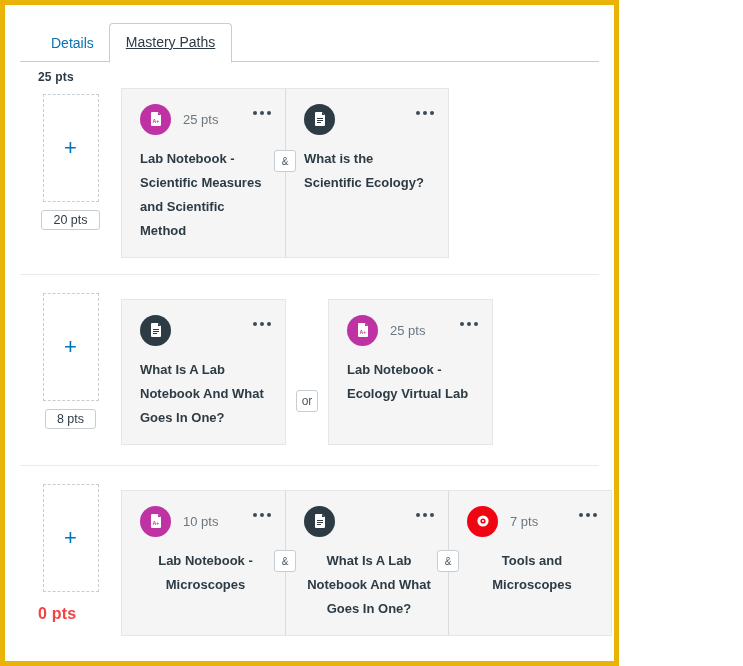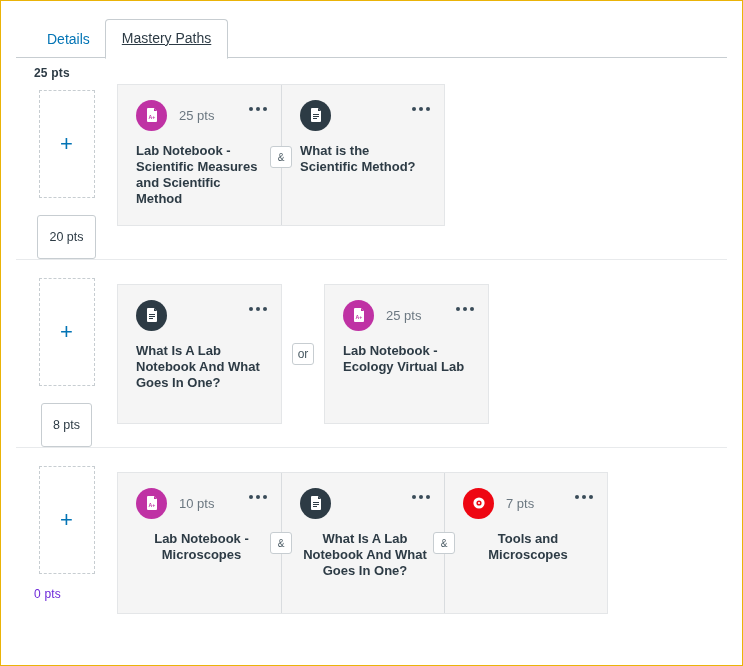--- a/index.html
+++ b/index.html
@@ -7,22 +7,22 @@
     margin: 0; padding: 0;
     background: #ffffff;
   }
   body {
     width: 743px; height: 666px;
     font-family: "Liberation Sans", sans-serif;
     color: #2D3B45;
     overflow: hidden;
   }
   #frame {
-    width: 743px; height: 666px;
-    border: 1px solid #eab308;
+    width: 619px; height: 666px;
+    border: 5px solid #eab308;
     background: #fff;
     position: relative;
     overflow: hidden;
   }
 
   
   .tabbar {
     position: relative;
     height: 48px;
     margin: 9px 15px 0 15px;
@@ -109,35 +109,35 @@
     background: #fff;
     cursor: pointer;
   }
   .plus {
     color: #0374B5;
     font-size: 22px;
     line-height: 22px;
     font-weight: 300;
   }
   .score-bottom-pill {
-    margin-top: 17px;
+    margin-top: 8px;
     border: 1px solid #c7cdd1;
     border-radius: 3px;
     background: #fff;
     font-size: 12.5px;
     color: #2D3B45;
-    padding: 14px 11px;
+    padding: 2px 11px;
     cursor: pointer;
     white-space: nowrap;
   }
   .score-bottom-plain {
     margin-top: 13px;
-    font-size: 12px;
-    font-weight: normal;
-    color: #6d28d9;
+    font-size: 16px;
+    font-weight: bold;
+    color: #ef4444;
     letter-spacing: .2px;
     align-self: flex-start;
     margin-left: 18px;
   }
 
   
   .cards-area {
     position: relative;
     padding-top: 26px;
     flex: 1 1 auto;
@@ -201,41 +201,41 @@
   }
   .kebab i {
     width: 4px; height: 4px;
     border-radius: 50%;
     background: #394B58;
     display: block;
   }
   .card-title {
     font-size: 13px;
     font-weight: bold;
-    line-height: 16px;
+    line-height: 24px;
     color: #2D3B45;
     word-wrap: break-word;
   }
 
   
   .conn {
     position: absolute;
     width: 22px; height: 22px;
     border: 1px solid #c7cdd1;
     border-radius: 3px;
     background: #fff;
     font-size: 10px;
     color: #4a5a63;
     display: flex;
     align-items: center;
     justify-content: center;
     z-index: 3;
     cursor: pointer;
   }
-  .conn.or { font-size: 12px; }
+  .conn.or { font-size: 12px; margin-top: 32px; }
 
   
   .row1 .cards-area { padding-top: 26px; padding-bottom: 16px; }
   .row2 .cards-area { padding-top: 24px; padding-bottom: 20px; }
   .row3 .cards-area { padding-top: 24px; padding-bottom: 12px; text-align: center; }
 
   .gapper { width: 42px; flex: 0 0 42px; }
 </style>
 </head>
 <body>
@@ -294,21 +294,21 @@
                   <rect x="5" y="11" width="4" height="1" fill="#2D3B45"></rect>
                 </svg>
               </span>
               <span class="card-pts"></span>
             </div>
             <div class="kebab">
                 <i></i>
                 <i></i>
                 <i></i>
               </div>
-            <div class="card-title">What is the Scientific Method?</div>
+            <div class="card-title">What is the Scientific Ecology?</div>
           </div>
 
           <div class="conn" style="left:152px; top:61px;">&amp;</div>
         </div>
       </div>
     </div>
 
     <div class="row-sep"></div>
 
     <div class="rule-row row2">

